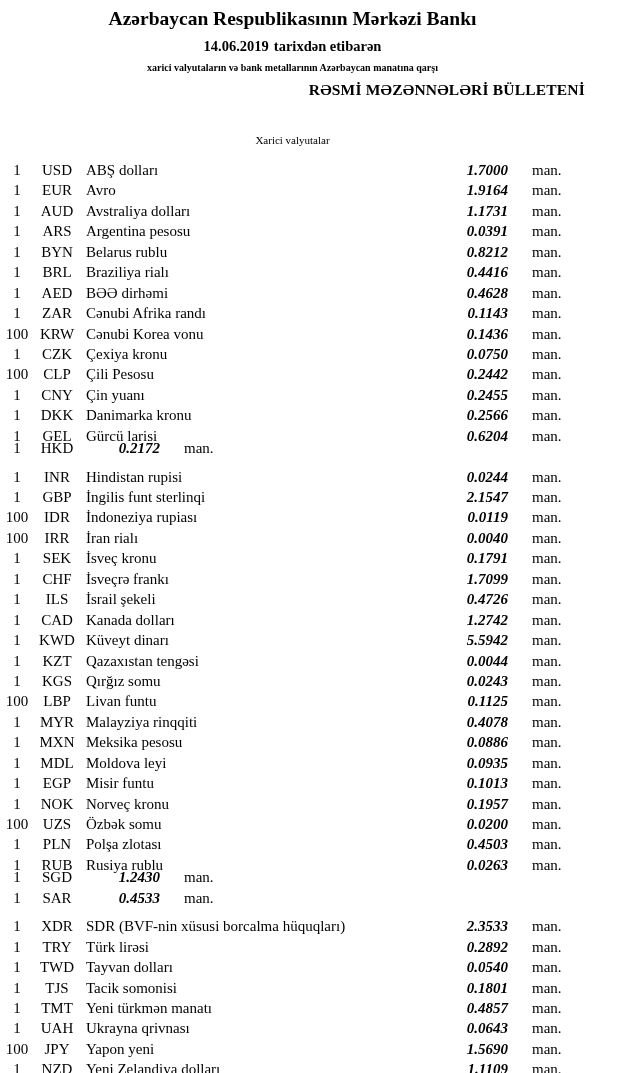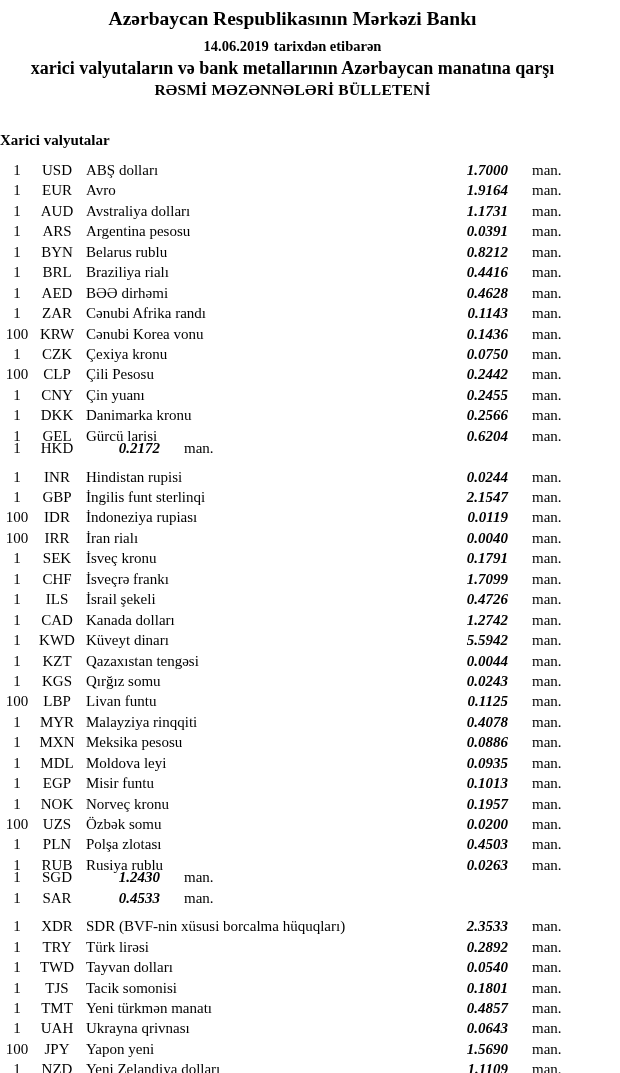--- a/index.html
+++ b/index.html
@@ -19,33 +19,33 @@
     font-weight:bold; text-align:center;
   }
   .date-line {
     margin-top:4px;
     font-size:14.5px; line-height:20px;
     font-weight:bold; text-align:center;
   }
   .date-line .date-part { margin-right:5px; }
   .subject-line {
     margin-top:2px;
-    font-size:18px; line-height:20px;
+    font-size:10px; line-height:20px;
     font-weight:bold; text-align:center;
   }
   .bulletin-title {
     margin-top:2px;
     font-size:15.5px; line-height:20px;
-    font-weight:bold; text-align:center;
+    font-weight:bold; text-align:right;
     letter-spacing:0.2px;
   }
   .section-title {
     margin-top:31px;
-    font-size:15px; line-height:19px;
-    font-weight:bold; text-align:left;
+    font-size:11px; line-height:19px;
+    font-weight:normal; text-align:center;
   }
 
   
   .rates { margin-top:2px; padding-right:13px; }
   .row {
     display:flex;
     height:20.45px; line-height:20.45px;
     font-size:15px;
     align-items:baseline;
   }

